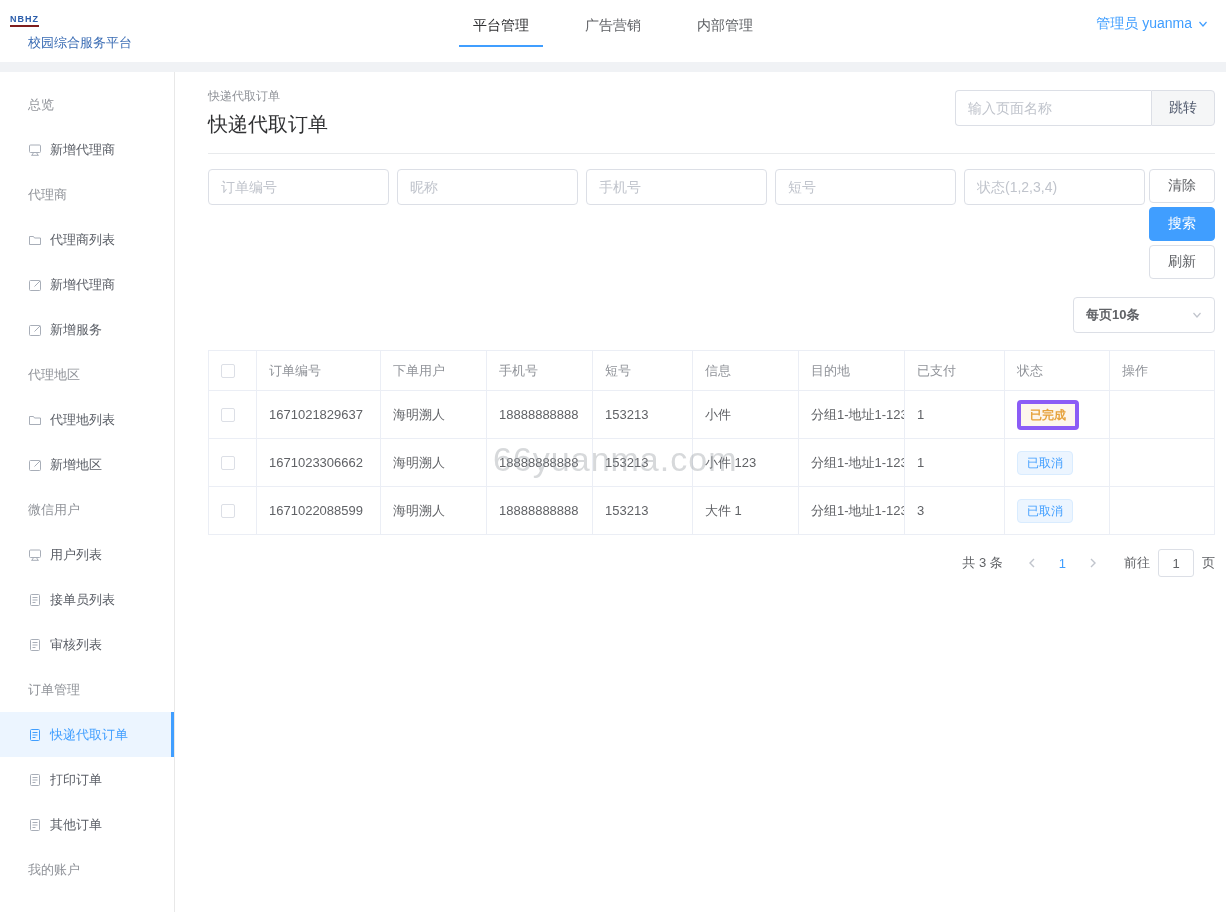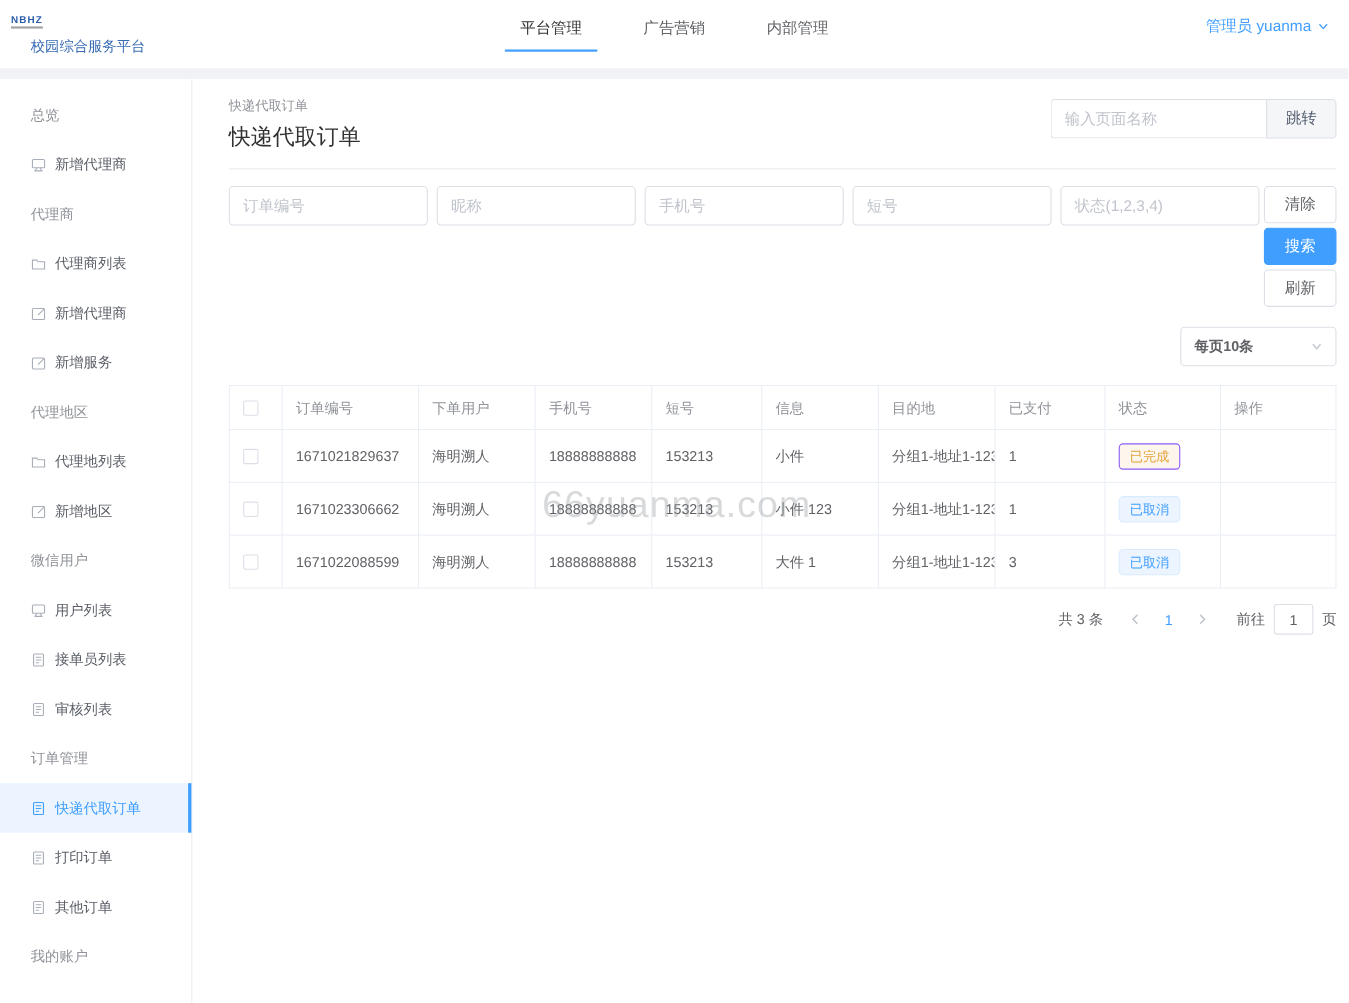--- a/index.html
+++ b/index.html
@@ -3,21 +3,21 @@
 <meta charset="utf-8">
 <style>
   * { margin:0; padding:0; box-sizing:border-box; }
   html,body { width:1226px; height:912px; overflow:hidden; background:#fff;
     font-family:"Liberation Sans","DejaVu Sans",sans-serif; }
 
   
   .header { position:relative; height:62px; background:#fff; }
   .brand-col { position:absolute; left:10px; top:8px; }
   .logo { display:inline-block; font-size:9px; font-weight:bold; color:#2a5caa;
-    letter-spacing:1px; border-bottom:2px solid #a3a3a3; padding-bottom:1px; }
+    letter-spacing:1px; border-bottom:2px solid #7f1d1d; padding-bottom:1px; }
   .brand-name { margin:7px 0 0 18px; font-size:13px; color:#3a6cb4; }
   .tabs { position:absolute; left:50%; transform:translateX(-50%); top:0; display:flex; }
   .tab { height:47px; line-height:50px; padding:0 14px; margin:0 14px; font-size:14px;
     color:#606266; cursor:pointer; border-bottom:2px solid transparent; }
   .tab.active { color:#303133; border-bottom-color:#409eff; }
   .user-menu { position:absolute; right:18px; top:15px; font-size:14px; color:#409eff;
     display:flex; align-items:center; gap:6px; cursor:pointer; }
   .gray-strip { height:10px; background:#f0f2f5; }
 
   
@@ -64,21 +64,21 @@
 
   table { width:100%; margin-top:17px; border-collapse:collapse; font-size:13px;
     table-layout:fixed; }
   th, td { border:1px solid #ebeef5; text-align:left; padding-left:12px; overflow:hidden;
     white-space:nowrap; }
   th { height:40px; font-weight:400; color:#909399; background:#fff; }
   td { height:48px; color:#606266; }
   .checkbox { display:inline-block; width:14px; height:14px; border:1px solid #dcdfe6;
     border-radius:2px; background:#fff; vertical-align:middle; cursor:pointer; }
   .badge { display:inline-block; padding:5px 9px; border-radius:4px; font-size:12px; line-height:1; }
-  .badge.warning { color:#e6a23c; background:#fdf6ec; border:1px solid #8b5cf6; }
+  .badge.warning { color:#e6a23c; background:#fdf6ec; border:4px solid #8b5cf6;font-weight:bold; }
   .badge.info { color:#409eff; background:#ecf5ff; border:1px solid #d9ecff; }
 
   .pagination { display:flex; justify-content:flex-end; align-items:center; margin-top:14px;
     font-size:13px; color:#606266; gap:2px; }
   .pagination .total { margin-right:12px; }
   .pg-btn { border:none; background:transparent; color:#c0c4cc; padding:0 10px; cursor:pointer; }
   .pg-num { color:#409eff; padding:0 10px; cursor:pointer; }
   .goto-label { margin-left:14px; }
   .goto-input { width:36px; height:28px; border:1px solid #dcdfe6; border-radius:3px;
     text-align:center; font-size:13px; color:#606266; margin:0 6px; outline:none; }

